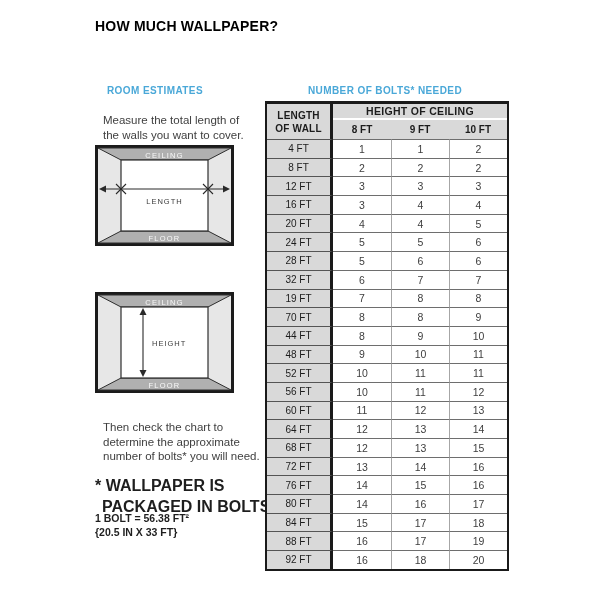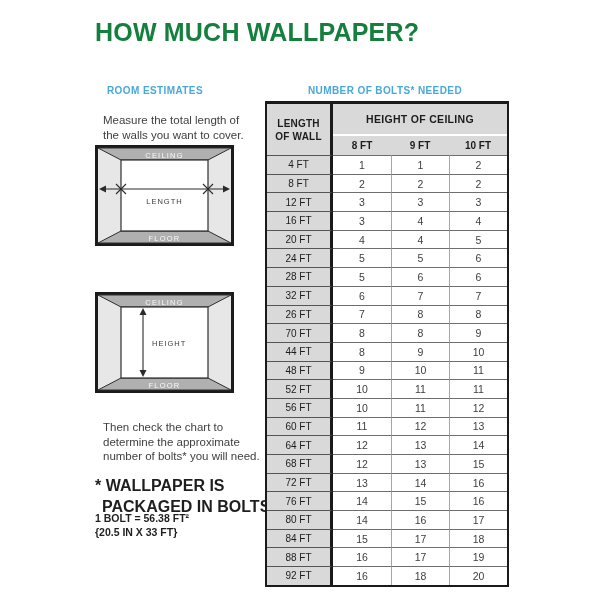--- a/index.html
+++ b/index.html
@@ -2,21 +2,21 @@
 <html><head>
 <meta charset="utf-8">
 <style>
   html,body { margin:0; padding:0; background:#ffffff; }
   .page {
     position:relative; width:600px; height:600px; background:#ffffff;
     font-family:"Liberation Sans","DejaVu Sans",sans-serif; overflow:hidden;
   }
   .title {
     position:absolute; left:95px; top:18px; margin:0;
-    font-size:25px; font-weight:bold; color:#15803d; letter-spacing:0.2px;
+    font-size:14px; font-weight:bold; color:#000000; letter-spacing:0.2px;
   }
   .section-heading {
     position:absolute; margin:0; font-size:10px; font-weight:bold;
     color:#4aa8d8; letter-spacing:0.4px;
   }
   .room-heading { left:95px; top:85px;padding-left:12px; }
   .bolts-heading { left:265px; top:85px; width:240px; text-align:center; }
   .step {
     position:absolute; left:95px; margin:8px; width:160px;
     font-size:11.5px; line-height:1.28; color:#3f3f3f; white-space:pre-line;
@@ -41,21 +41,21 @@
   table.bolts-table {
     position:absolute; left:265px; top:101px; width:240px;
     border-collapse:separate; border-spacing:0; table-layout:fixed;
     border:2px solid #1a1a1a; border-top-width:3px;
   }
   .bolts-table th, .bolts-table td { padding:0; text-align:center; vertical-align:middle; }
   .corner {
     background:#d9d9d9; font-size:10px; font-weight:bold; color:#1c1c1c;
     border-right:3px solid #1a1a1a; white-space:pre-line; line-height:1.3; letter-spacing:0.2px;
   }
-  .group { background:#d9d9d9; font-size:10.5px; font-weight:bold; color:#1c1c1c; height:30px; letter-spacing:0.3px; }
+  .group { background:#d9d9d9; font-size:10.5px; font-weight:bold; color:#1c1c1c; height:14px; letter-spacing:0.3px; }
   .sub   { background:#d9d9d9; font-size:10px; font-weight:bold; color:#1c1c1c; height:19px; border-top:2px solid #ffffff; }
   .len-cell {
     background:#d9d9d9; font-size:10px; font-weight:normal; color:#1c1c1c;
     border-right:3px solid #1a1a1a; border-top:1px solid #555555; height:17.7px;
   }
   .val-cell { background:#ffffff; font-size:10.5px; color:#3d3d3d; border-top:1px solid #6e6e6e; }
   .val-cell + .val-cell { border-left:1px solid #a6a6a6; }
 </style>
 </head>
 <body>
@@ -182,21 +182,21 @@
           <td class="val-cell">6</td>
           <td class="val-cell">6</td>
         </tr>
         <tr>
           <td class="len-cell">32 FT</td>
           <td class="val-cell">6</td>
           <td class="val-cell">7</td>
           <td class="val-cell">7</td>
         </tr>
         <tr>
-          <td class="len-cell">26 FT</td>
+          <td class="len-cell">19 FT</td>
           <td class="val-cell">7</td>
           <td class="val-cell">8</td>
           <td class="val-cell">8</td>
         </tr>
         <tr>
           <td class="len-cell">70 FT</td>
           <td class="val-cell">8</td>
           <td class="val-cell">8</td>
           <td class="val-cell">9</td>
         </tr>

